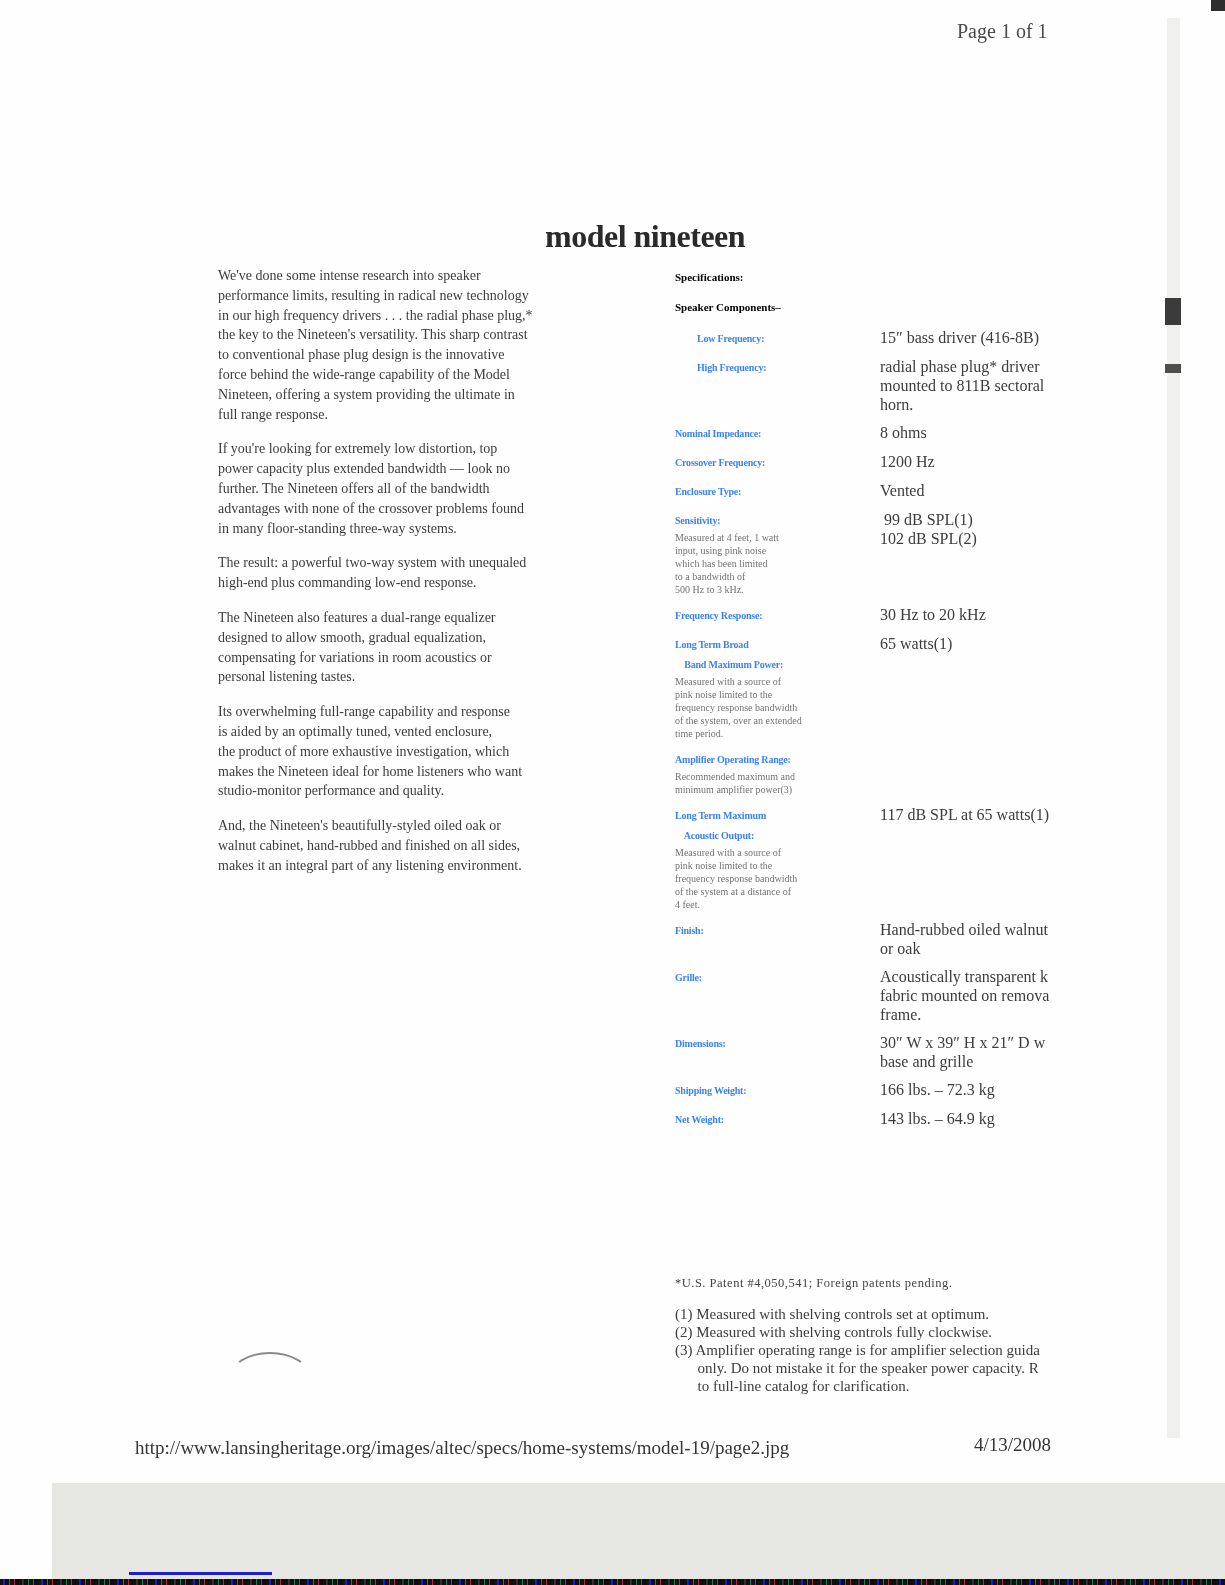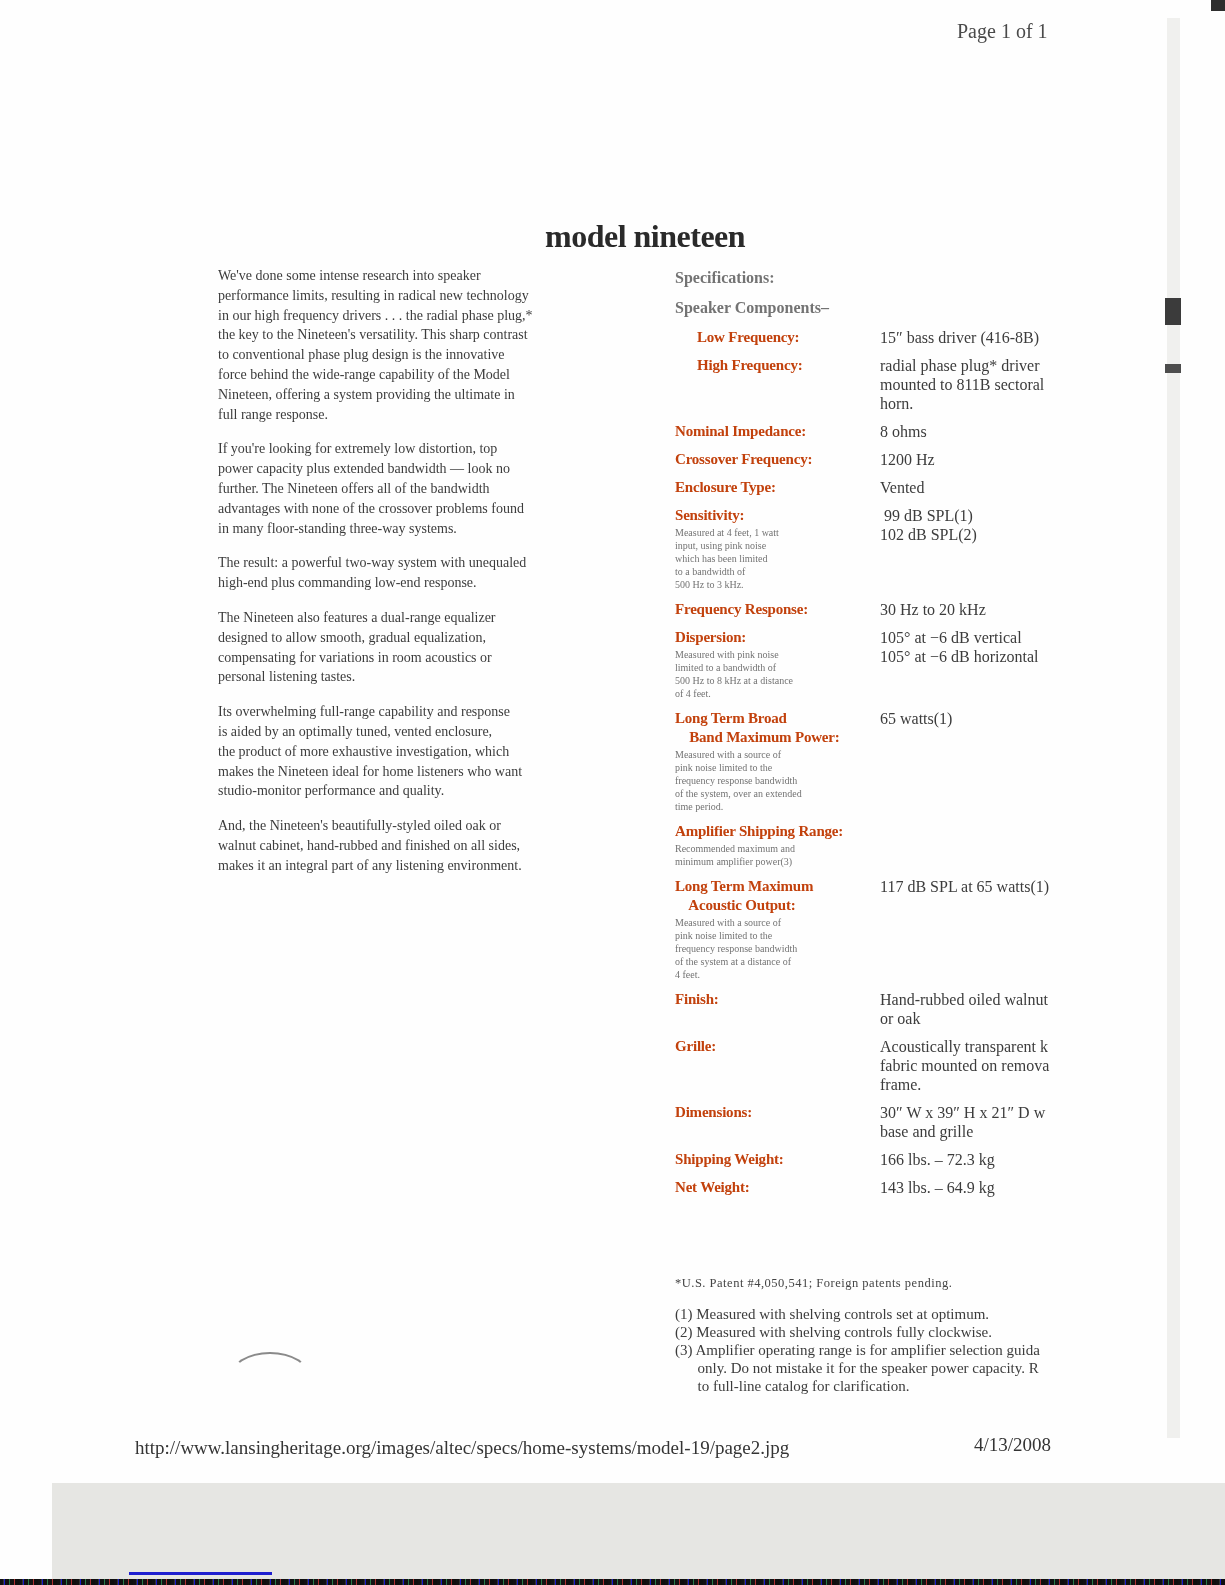--- a/index.html
+++ b/index.html
@@ -12,25 +12,25 @@
 
   .title {
     position:absolute; left:545px; top:218px; margin:0;
     font-size:32px; font-weight:bold; letter-spacing:-0.5px; color:#2a2a2a;
   }
 
   .intro { position:absolute; left:218px; top:266px; width:420px; }
   .para { margin:0 0 15px 0; font-size:14px; line-height:19.8px; white-space:pre; color:#3c3c3c; }
 
   .specs { position:absolute; left:675px; top:268px; width:430px; }
-  .spec-heading { font-size:16px; font-weight:bold; color:#737373; margin-bottom:11px; line-height:19px; white-space:pre; }
+  .spec-heading { font-size:11px; font-weight:bold; color:#000000; margin-bottom:11px; line-height:19px; white-space:pre; }
   .spec-row { display:flex; margin-bottom:9px; }
   .cell-left { flex:0 0 205px; box-sizing:border-box; }
   .indent .cell-left { padding-left:22px; }
-  .spec-label { font-size:15px; font-weight:bold; letter-spacing:-0.2px; color:#c2410c; line-height:19px; white-space:pre; }
+  .spec-label { font-size:10px; font-weight:bold; letter-spacing:-0.2px; color:#3b82f6; line-height:19px; white-space:pre; }
   .spec-note { font-size:10px; line-height:13px; color:#737373; white-space:pre; margin-top:1px; }
   .cell-right { flex:1; }
   .spec-value { font-size:16px; line-height:19px; color:#3c3c3c; white-space:pre; }
   .val-line2 { padding-top:19px; }
 
   .foot-notes { position:absolute; left:675px; top:1276px; width:470px; }
   .patent-note { font-size:12.5px; letter-spacing:0.5px; color:#444; margin-bottom:14px; white-space:pre; }
   .fn-note { font-size:15px; line-height:18px; color:#3c3c3c; white-space:pre; }
 
   .arc-mark {
@@ -136,48 +136,37 @@
       </div>
       <div class="cell-right"><span class="spec-value"> 99 dB SPL(1)
 102 dB SPL(2)</span></div>
     </div>
 
     <div class="spec-row">
       <div class="cell-left"><span class="spec-label">Frequency Response:</span></div>
       <div class="cell-right"><span class="spec-value">30 Hz to 20 kHz</span></div>
     </div>
 
-    <div class="spec-row">
-      <div class="cell-left">
-        <span class="spec-label">Dispersion:</span>
-        <div class="spec-note">Measured with pink noise
-limited to a bandwidth of
-500 Hz to 8 kHz at a distance
-of 4 feet.</div>
-      </div>
-      <div class="cell-right"><span class="spec-value">105° at −6 dB vertical
-105° at −6 dB horizontal</span></div>
-    </div>
 
     <div class="spec-row">
       <div class="cell-left">
         <span class="spec-label">Long Term Broad
     Band Maximum Power:</span>
         <div class="spec-note">Measured with a source of
 pink noise limited to the
 frequency response bandwidth
 of the system, over an extended
 time period.</div>
       </div>
       <div class="cell-right"><span class="spec-value val-line2">65 watts(1)</span></div>
     </div>
 
     <div class="spec-row">
       <div class="cell-left">
-        <span class="spec-label">Amplifier Shipping Range:</span>
+        <span class="spec-label">Amplifier Operating Range:</span>
         <div class="spec-note">Recommended maximum and
 minimum amplifier power(3)</div>
       </div>
     </div>
 
     <div class="spec-row">
       <div class="cell-left">
         <span class="spec-label">Long Term Maximum
     Acoustic Output:</span>
         <div class="spec-note">Measured with a source of

